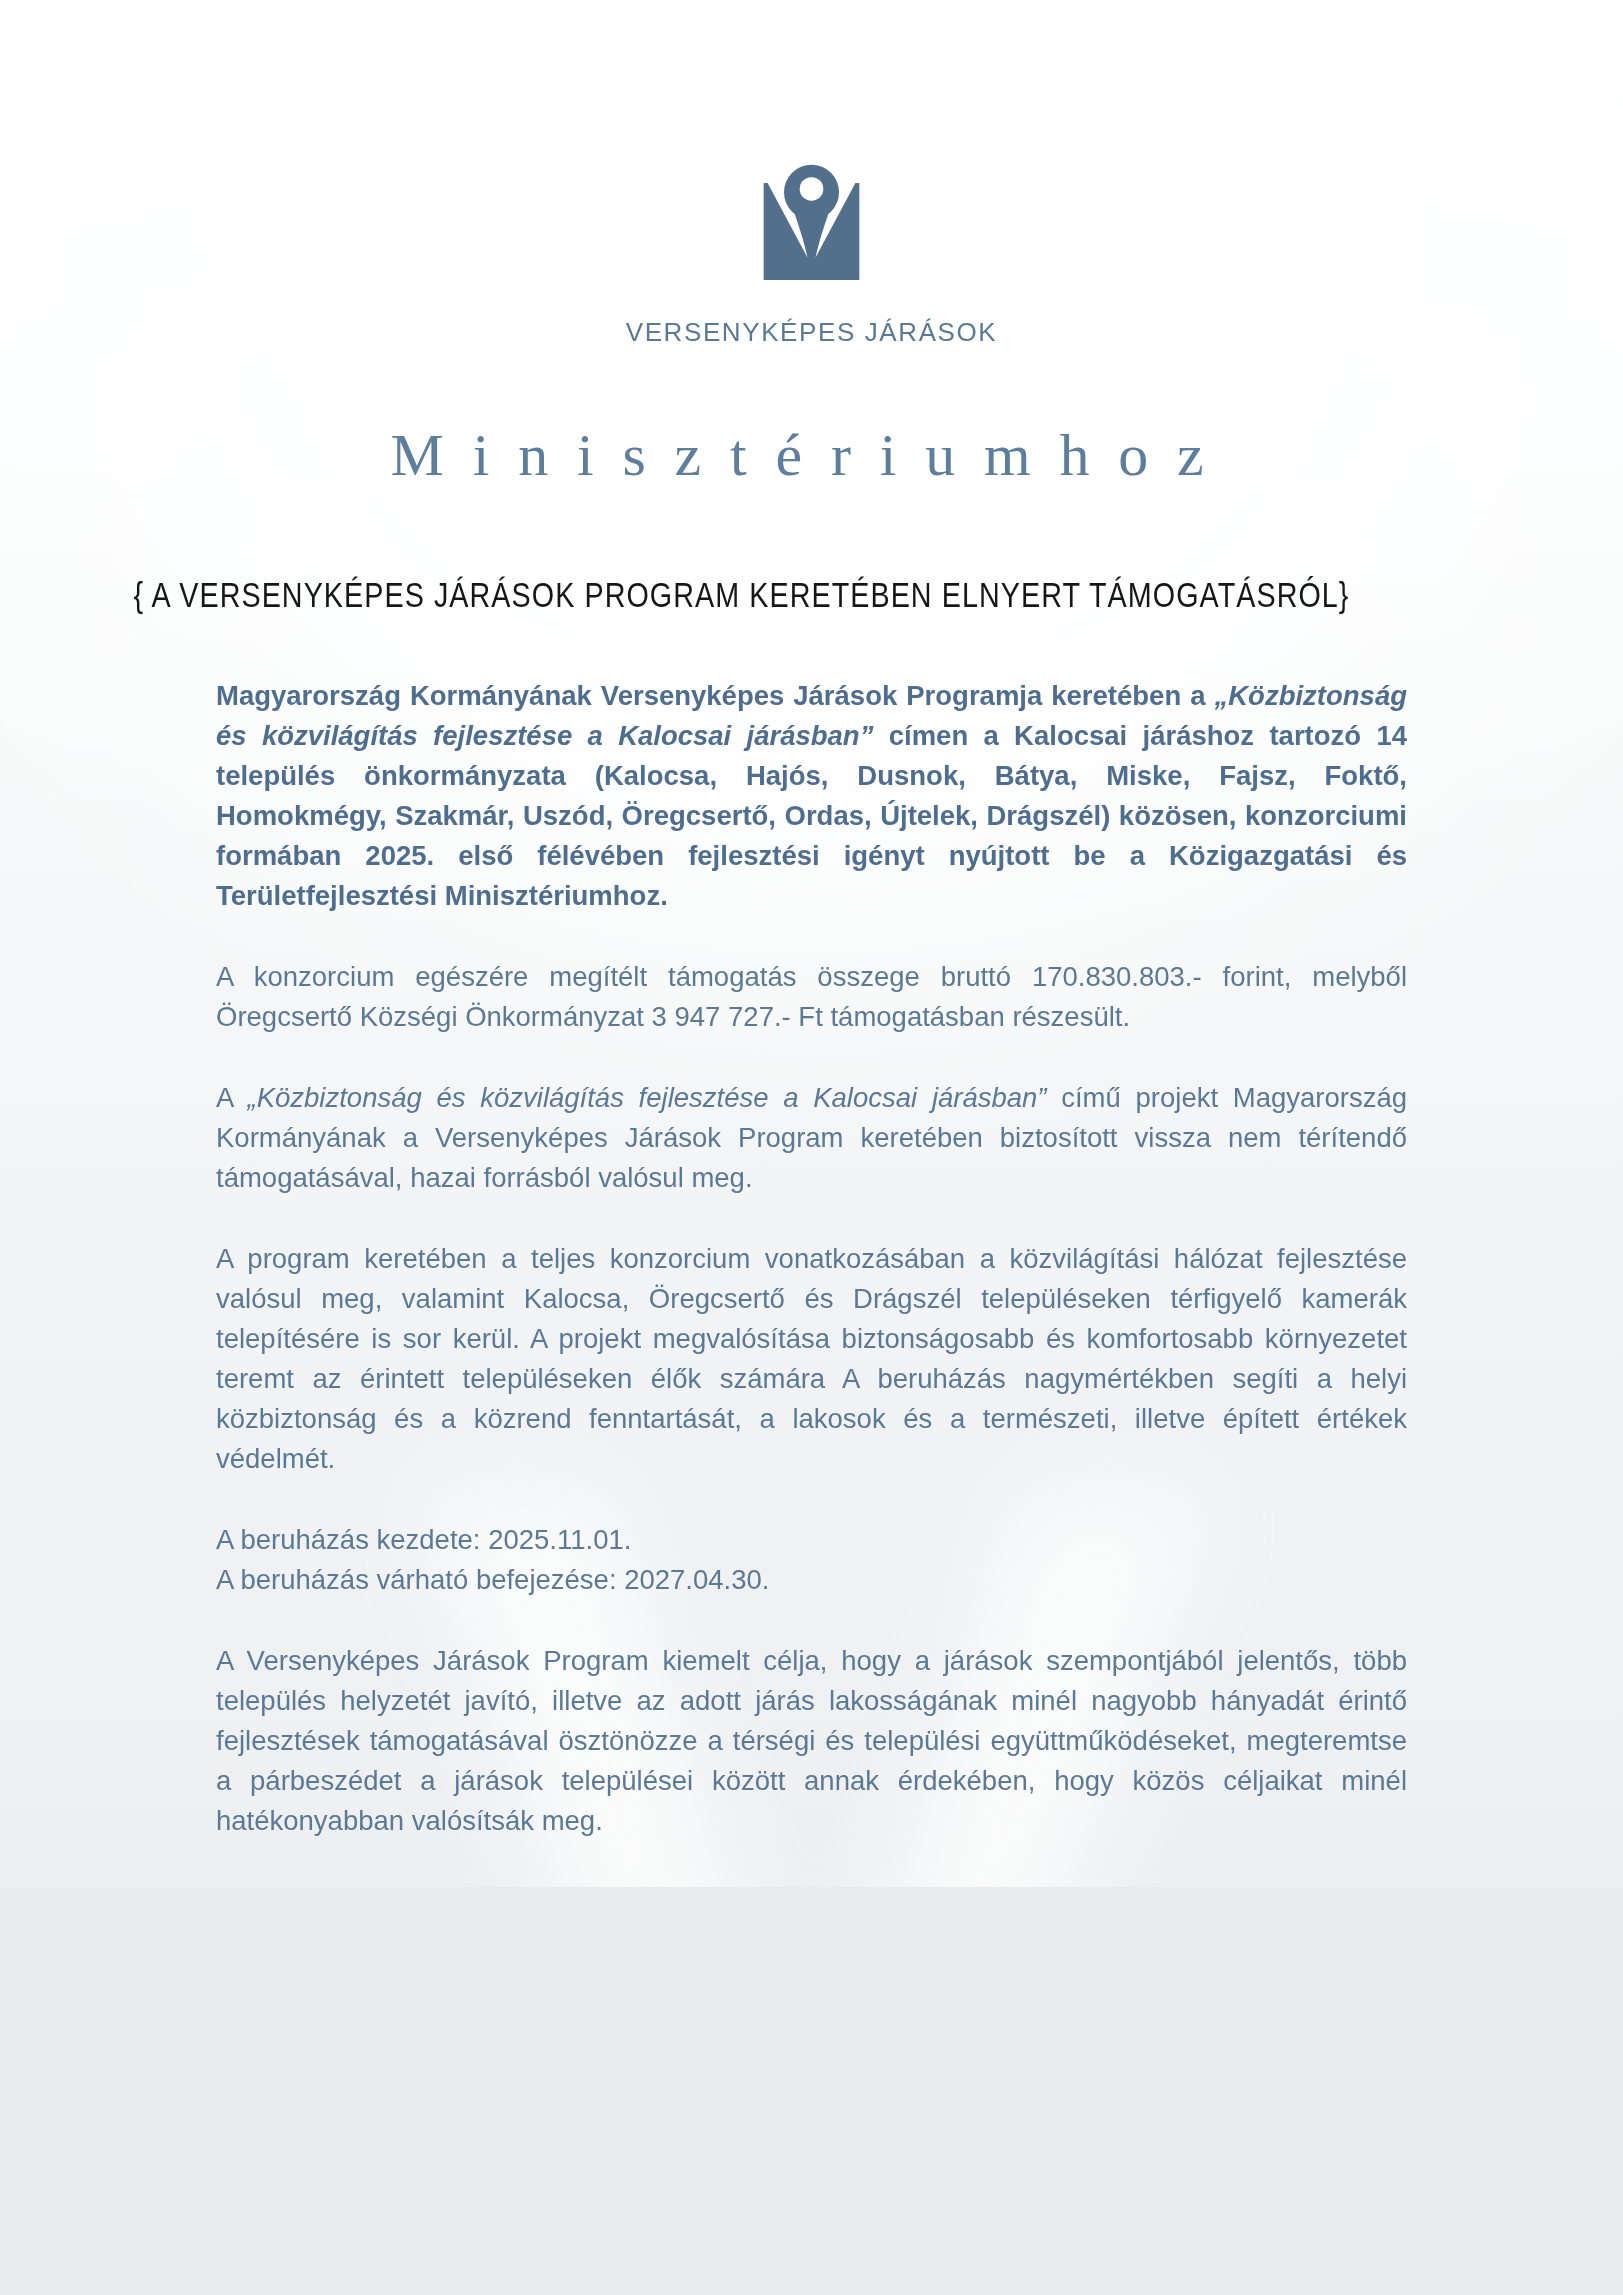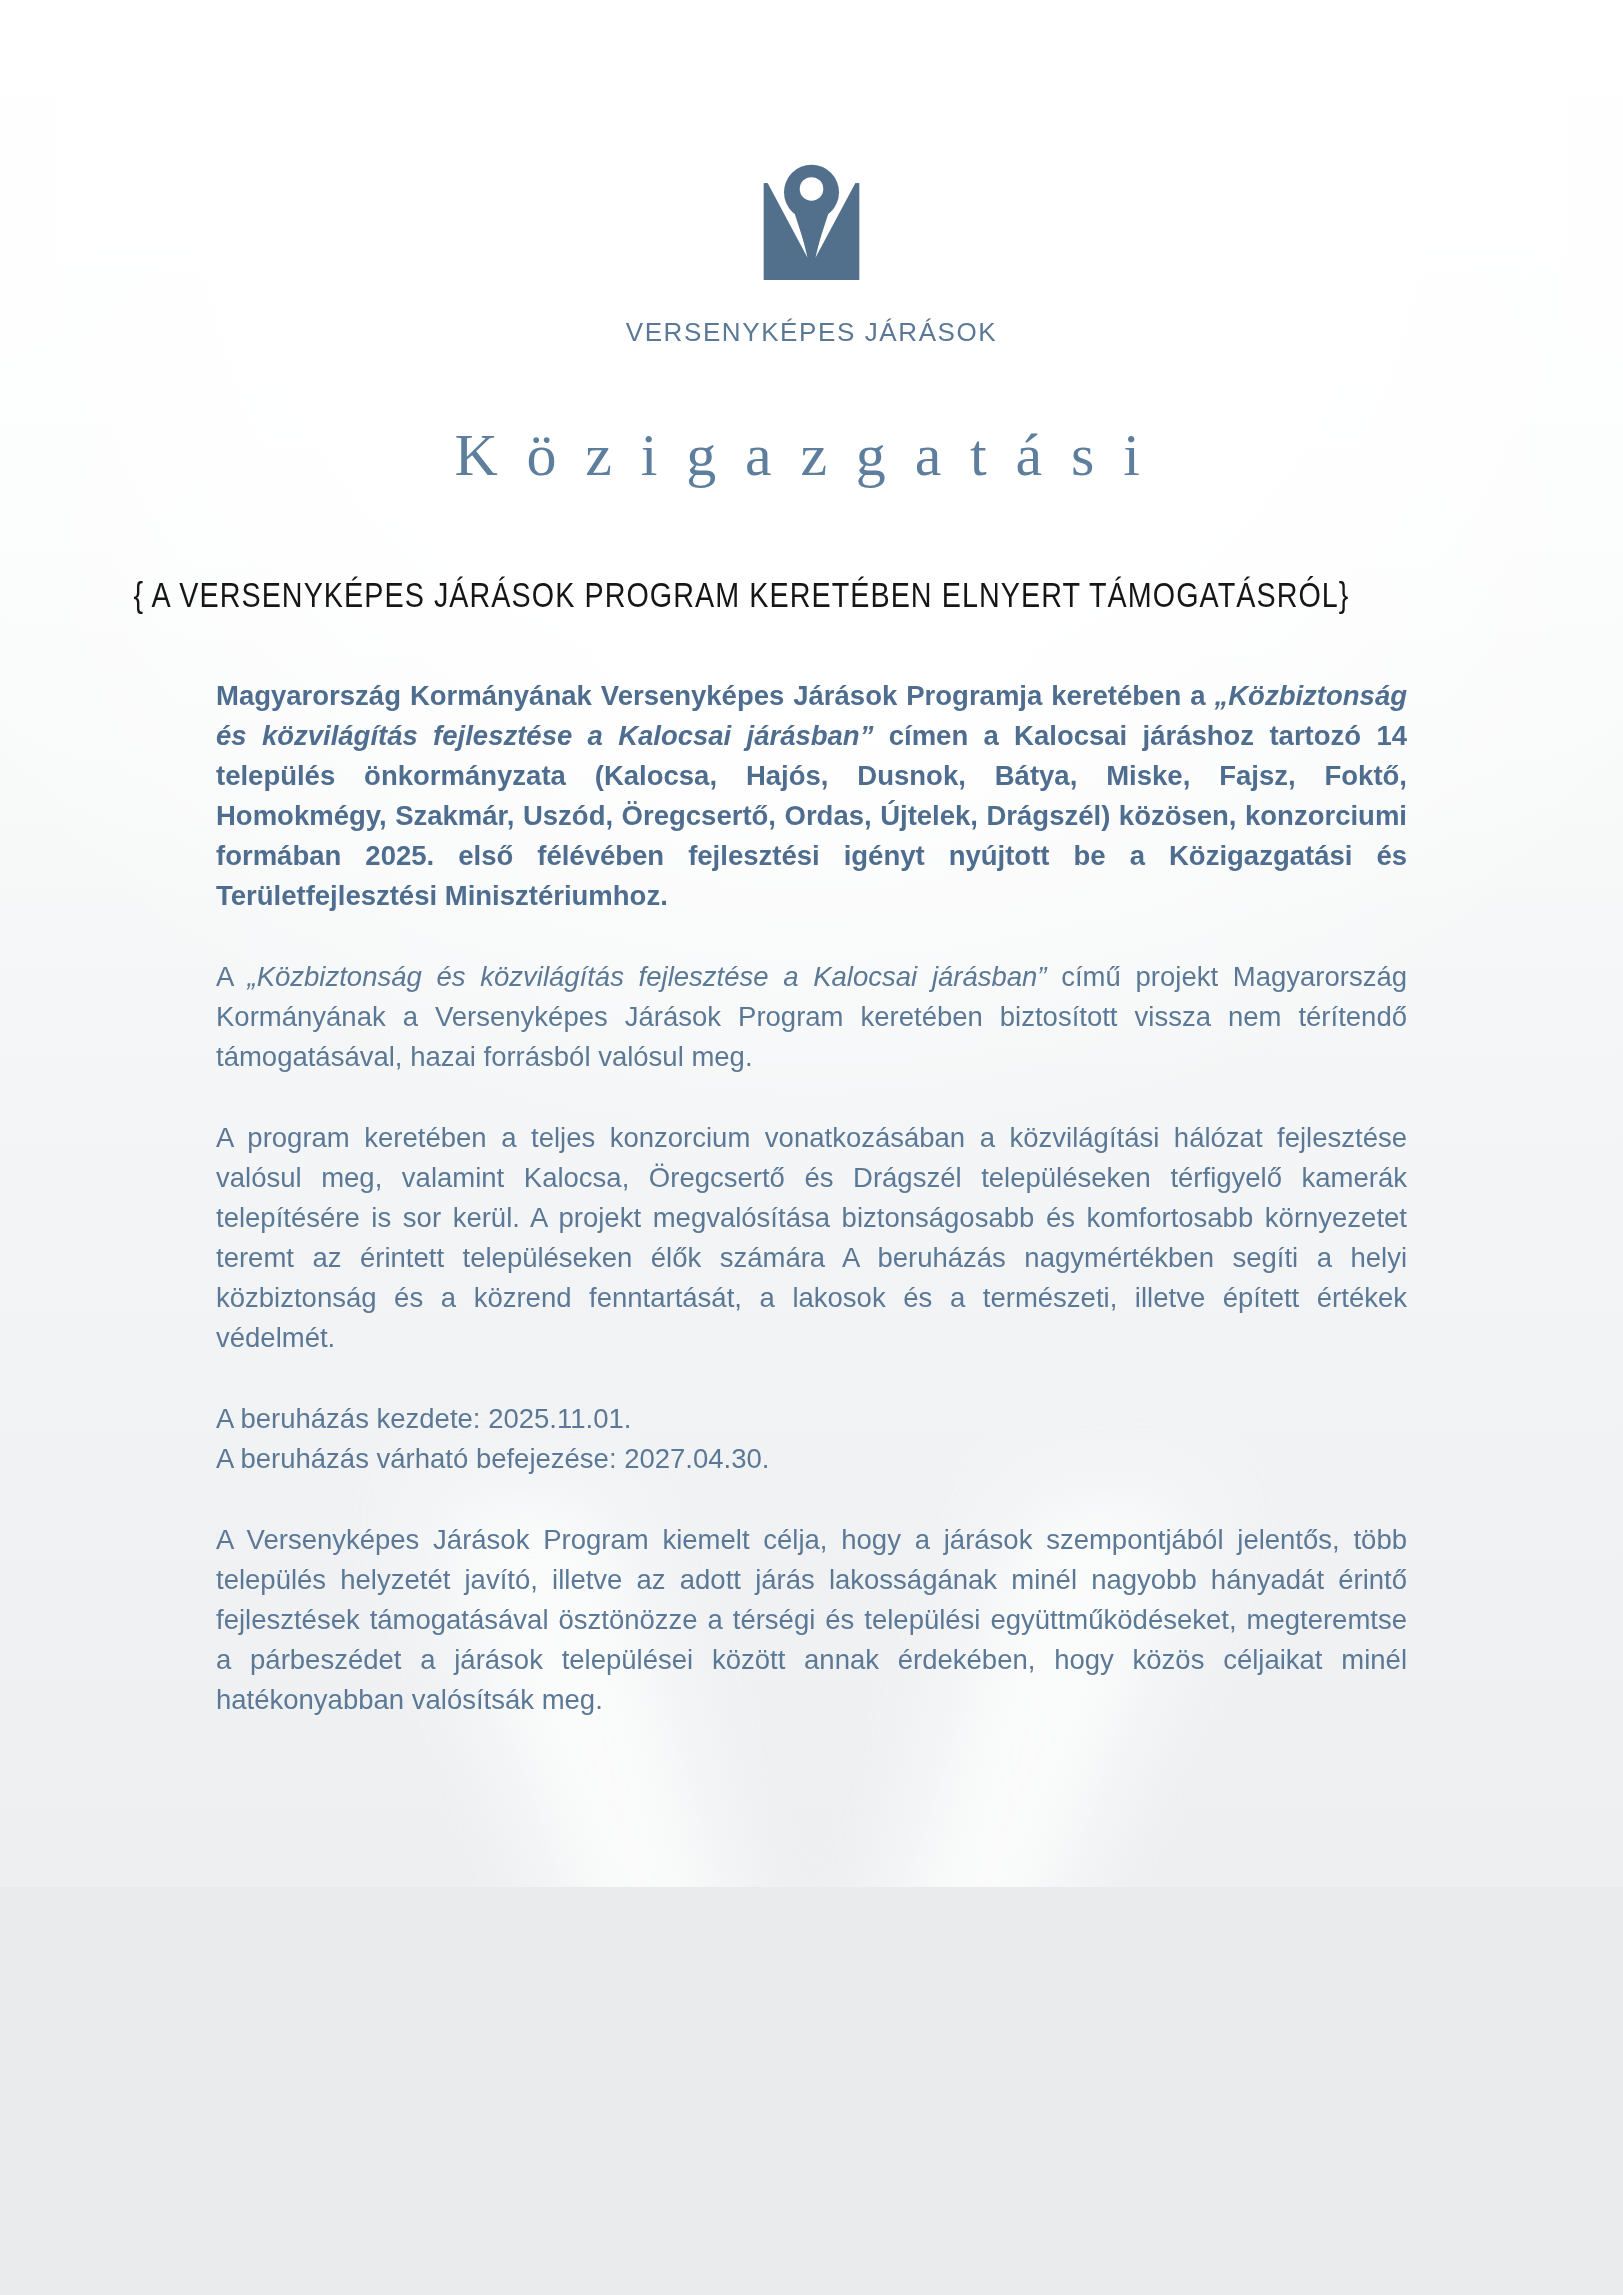--- a/index.html
+++ b/index.html
@@ -80,30 +80,31 @@
       <rect x="7" y="52" width="146" height="148" fill="#52708c"></rect>
       <polygon points="13,52 46,52 74,166" fill="#ffffff"></polygon>
       <polygon points="114,52 147,52 86,166" fill="#ffffff"></polygon>
       <polygon points="45,70 115,70 80,178" fill="#52708c"></polygon>
       <circle cx="80" cy="66" r="42" fill="#52708c"></circle>
       <circle cx="80" cy="61" r="18" fill="#ffffff"></circle>
     </svg>
     <div class="logo-line1">VERSENYKÉPES JÁRÁSOK</div>
   </header>
 
-  <h1 class="title">Közigazgatási</h1>
+  <h1 class="title">Minisztériumhoz</h1>
 
   <div class="subtitle">
     <span>{ A VERSENYKÉPES JÁRÁSOK PROGRAM KERETÉBEN ELNYERT TÁMOGATÁSRÓL}</span>
   </div>
 
   <main class="content">
 
     <p class="justify lead"><span>Magyarország Kormányának Versenyképes Járások Programja keretében a </span><span class="q-italic">„Közbiztonság és közvilágítás fejlesztése a Kalocsai járásban”</span><span> címen a Kalocsai járáshoz tartozó 14 település önkormányzata (Kalocsa, Hajós, Dusnok, Bátya, Miske, Fajsz, Foktő, Homokmégy, Szakmár, Uszód, Öregcsertő, Ordas, Újtelek, Drágszél) közösen, konzorciumi formában 2025. első félévében fejlesztési igényt nyújtott be a Közigazgatási és Területfejlesztési Minisztériumhoz.</span></p>
 
+    <p class="justify">A konzorcium egészére megítélt támogatás összege bruttó 170.830.803.- forint, melyből Öregcsertő Községi Önkormányzat 3 947 727.- Ft támogatásban részesült.</p>
 
     <p class="justify"><span>A </span><span class="q-italic">„Közbiztonság és közvilágítás fejlesztése a Kalocsai járásban”</span><span> című projekt Magyarország Kormányának a Versenyképes Járások Program keretében biztosított vissza nem térítendő támogatásával, hazai forrásból valósul meg.</span></p>
 
     <p class="justify">A program keretében a teljes konzorcium vonatkozásában a közvilágítási hálózat fejlesztése valósul meg, valamint Kalocsa, Öregcsertő és Drágszél településeken térfigyelő kamerák telepítésére is sor kerül. A projekt megvalósítása biztonságosabb és komfortosabb környezetet teremt az érintett településeken élők számára A beruházás nagymértékben segíti a helyi közbiztonság és a közrend fenntartását, a lakosok és a természeti, illetve épített értékek védelmét.</p>
 
     <p class="dates">
       </p>
       <div>A beruházás kezdete: 2025.11.01.</div>
       <div>A beruházás várható befejezése: 2027.04.30.</div>
     <p></p>

